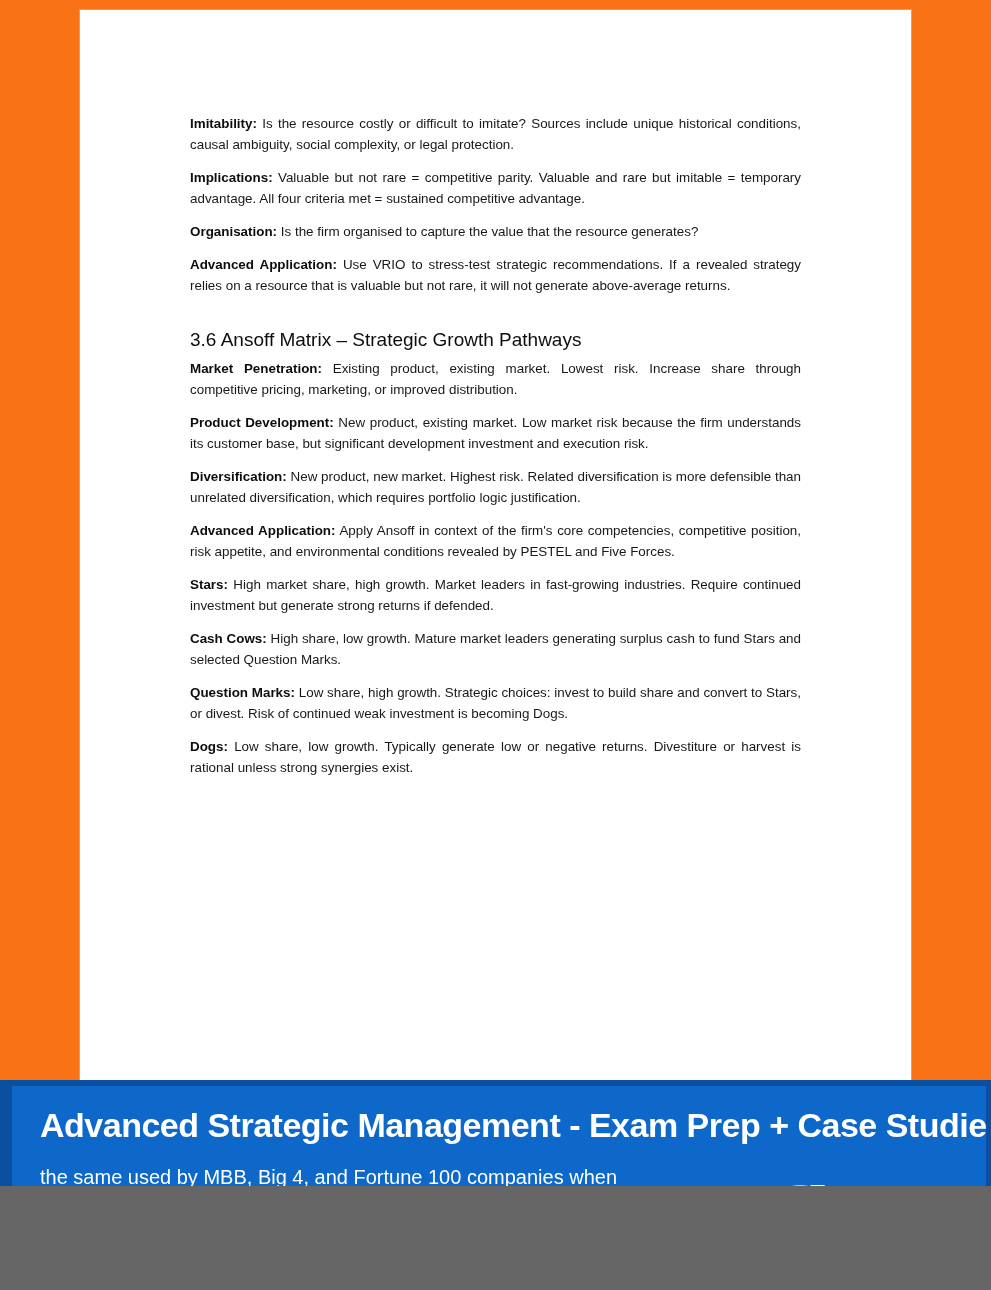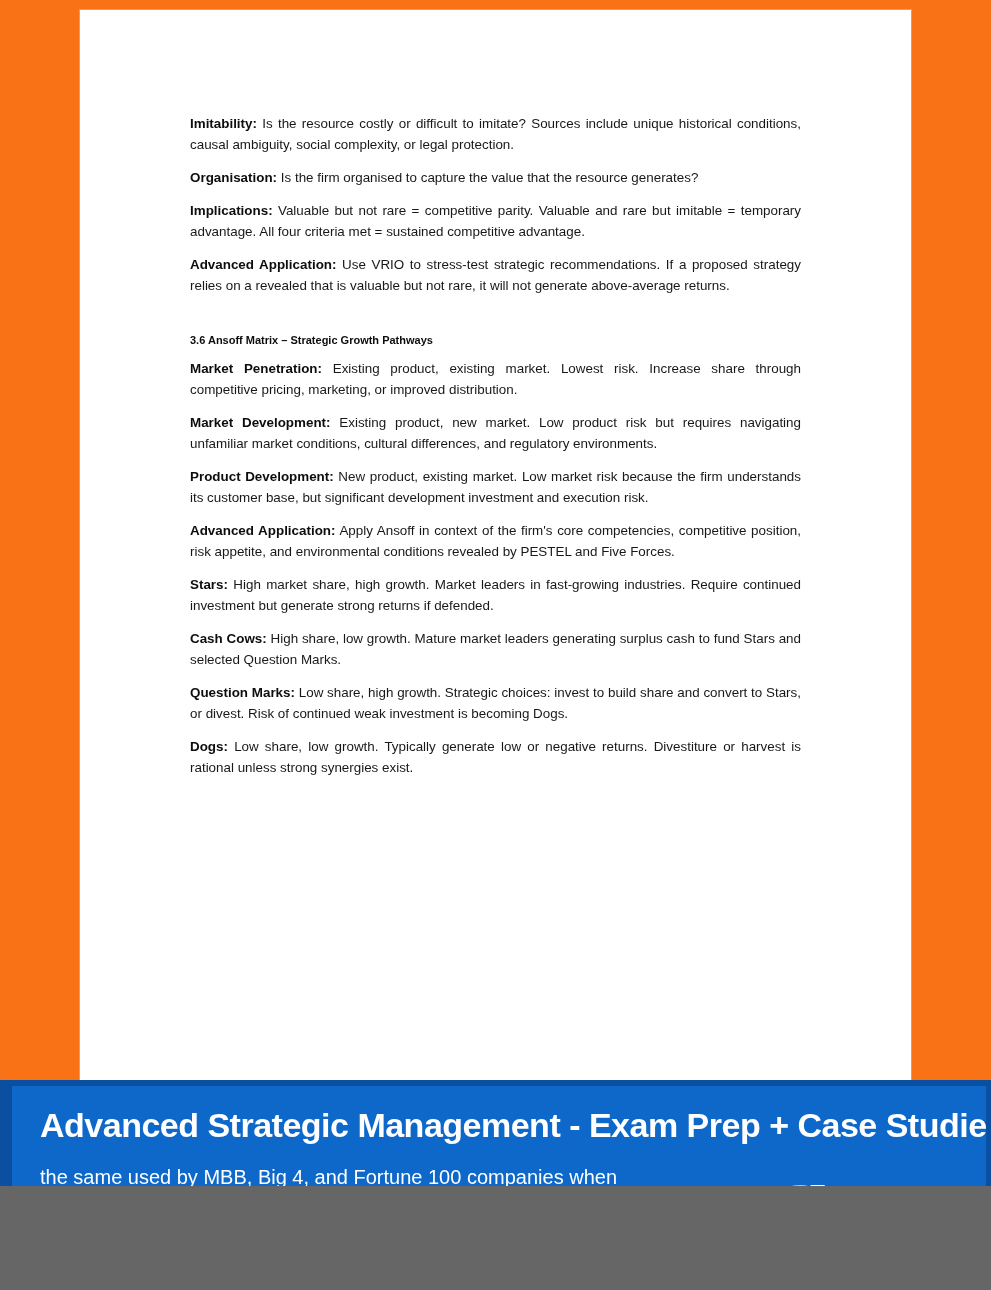--- a/index.html
+++ b/index.html
@@ -22,22 +22,22 @@
   .content { padding: 103px 110px 0 110px; }
   .para {
     margin: 0 0 12px 0;
     font-size: 13.4px; line-height: 21px;
     color: #181818;
     text-align: justify;
   }
   .para b { font-weight: bold; color: #0d0d0d; }
   .doc-heading {
     margin: 34px 0 8px 0;
-    font-size: 11px; line-height: 20px;
-    font-weight: bold; color: #0d0d0d;
+    font-size: 19px; line-height: 20px;
+    font-weight: normal; color: #0d0d0d;
   }
 
   
   .banner-outer {
     position: absolute; left: 0; top: 1080px;
     width: 991px; height: 210px;
     background: #0b4fa0;
   }
   .banner-inner {
     position: absolute; left: 12px; top: 6px; right: 5px; bottom: 0;
@@ -74,34 +74,34 @@
 </head>
 <body>
 
 <div class="canvas">
 
   <div class="page">
     <div class="content">
 
       <p class="para"><b>Imitability:</b> <span>Is the resource costly or difficult to imitate? Sources include unique historical conditions, causal ambiguity, social complexity, or legal protection.</span></p>
 
+      <p class="para"><b>Implications:</b> <span>Valuable but not rare = competitive parity. Valuable and rare but imitable = temporary advantage. All four criteria met = sustained competitive advantage.</span></p>
+
       <p class="para"><b>Organisation:</b> <span>Is the firm organised to capture the value that the resource generates?</span></p>
 
-      <p class="para"><b>Implications:</b> <span>Valuable but not rare = competitive parity. Valuable and rare but imitable = temporary advantage. All four criteria met = sustained competitive advantage.</span></p>
-
-      <p class="para"><b>Advanced Application:</b> <span>Use VRIO to stress-test strategic recommendations. If a proposed strategy relies on a revealed that is valuable but not rare, it will not generate above-average returns.</span></p>
+      <p class="para"><b>Advanced Application:</b> <span>Use VRIO to stress-test strategic recommendations. If a revealed strategy relies on a resource that is valuable but not rare, it will not generate above-average returns.</span></p>
 
       <h2 class="doc-heading">3.6 Ansoff Matrix – Strategic Growth Pathways</h2>
 
       <p class="para"><b>Market Penetration:</b> <span>Existing product, existing market. Lowest risk. Increase share through competitive pricing, marketing, or improved distribution.</span></p>
 
-      <p class="para"><b>Market Development:</b> <span>Existing product, new market. Low product risk but requires navigating unfamiliar market conditions, cultural differences, and regulatory environments.</span></p>
 
       <p class="para"><b>Product Development:</b> <span>New product, existing market. Low market risk because the firm understands its customer base, but significant development investment and execution risk.</span></p>
 
+      <p class="para"><b>Diversification:</b> <span>New product, new market. Highest risk. Related diversification is more defensible than unrelated diversification, which requires portfolio logic justification.</span></p>
 
       <p class="para"><b>Advanced Application:</b> <span>Apply Ansoff in context of the firm's core competencies, competitive position, risk appetite, and environmental conditions revealed by PESTEL and Five Forces.</span></p>
 
 
       <p class="para"><b>Stars:</b> <span>High market share, high growth. Market leaders in fast-growing industries. Require continued investment but generate strong returns if defended.</span></p>
 
       <p class="para"><b>Cash Cows:</b> <span>High share, low growth. Mature market leaders generating surplus cash to fund Stars and selected Question Marks.</span></p>
 
       <p class="para"><b>Question Marks:</b> <span>Low share, high growth. Strategic choices: invest to build share and convert to Stars, or divest. Risk of continued weak investment is becoming Dogs.</span></p>
 

